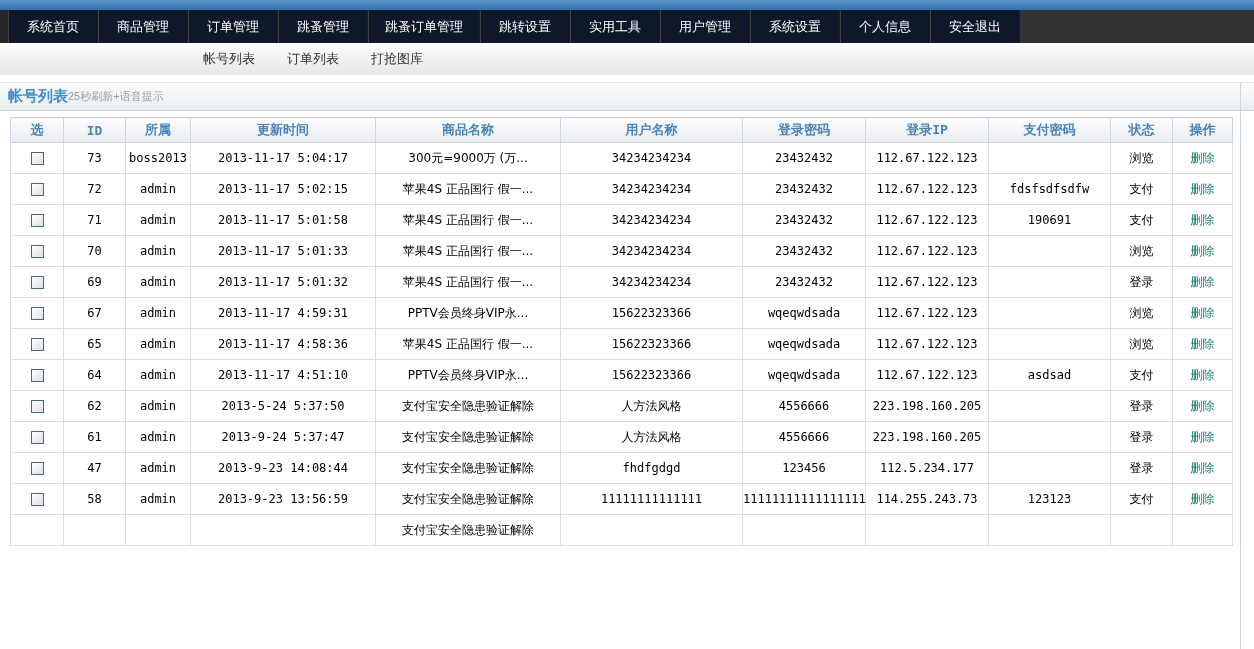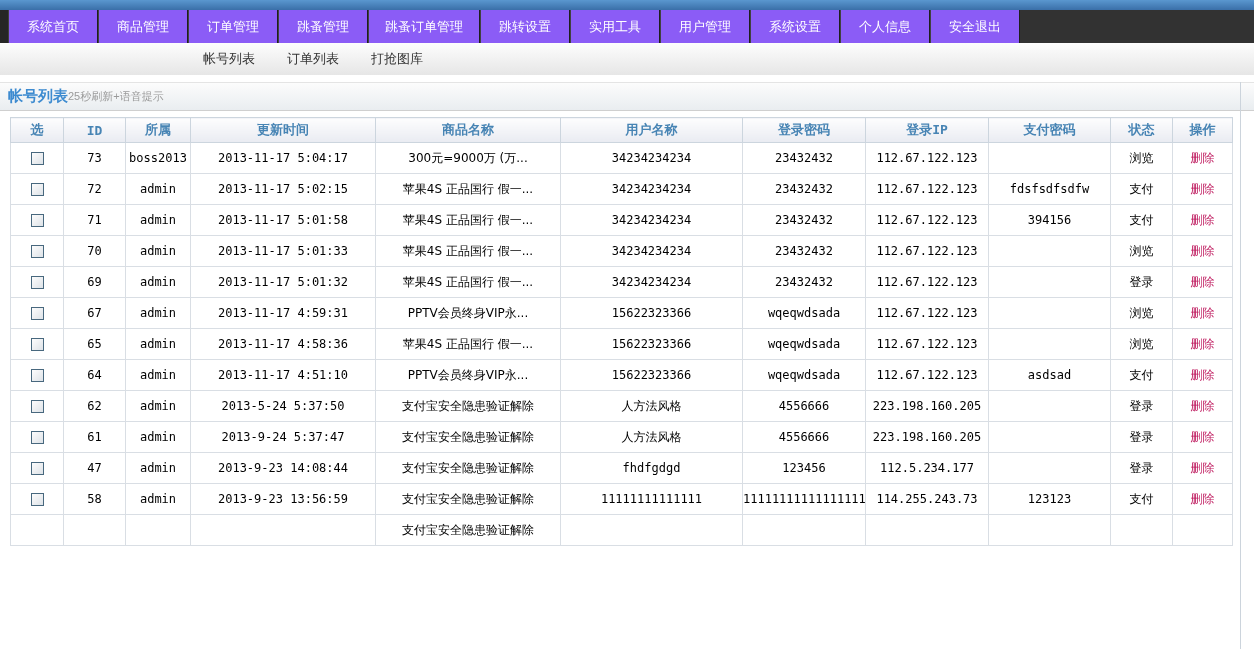--- a/index.html
+++ b/index.html
@@ -6,21 +6,21 @@
   html,body { width:1254px; height:649px; overflow:hidden; background:#fff;
               font-family:"Liberation Sans", sans-serif; }
 
   
   .topbar { height:10px; background:linear-gradient(#5a97cf,#3a6fa8); }
 
   
   .mainnav { height:33px; background:#2c2c2c; display:flex; align-items:stretch; }
   .mainnav .lead { width:8px; background:#262626; }
   .nav-item { width:90px; display:flex; align-items:center; justify-content:center;
-              color:#fff; font-size:13px; background:#8b5cf6;
+              color:#fff; font-size:13px; background:#0f172a;
               border-right:1px solid #1e1e1e; border-left:1px solid #414141;
               cursor:pointer; white-space:nowrap; }
   .nav-item.wide { width:112px; }
   .mainnav .tail { flex:1; background:#323232; }
 
   
   .subnav { height:32px; background:linear-gradient(#fdfdfd,#e6e6e6);
             display:flex; align-items:center; padding-left:203px; }
   .subnav-item { font-size:13px; color:#333; margin-right:32px; cursor:pointer;
                  white-space:nowrap; }
@@ -44,21 +44,21 @@
        color:#4784b4; font-size:13px; font-weight:bold;
        border:1px solid #ccd5de; white-space:nowrap; }
   td { height:31px; border:1px solid #d9dee4; text-align:center;
        font-size:12px; color:#000; white-space:nowrap; overflow:hidden;
        background:#fff; }
   td.product { font-family:"DejaVu Sans","Liberation Sans",sans-serif; }
   input[type=checkbox] { appearance:none; -webkit-appearance:none;
        width:13px; height:13px; border:1px solid #48687e;
        background:linear-gradient(135deg,#fdfdfd,#dde2e7);
        vertical-align:middle; cursor:pointer; }
-  .del-link { cursor:pointer; color:#be185d; }
+  .del-link { cursor:pointer; color:#0f766e; }
 
   
   .right-rule { position:absolute; left:1240px; top:82px; bottom:0; width:1px;
                 background:#ccd4dc; }
 </style>
 </head>
 <body>
 
 <div class="topbar"></div>
 
@@ -154,21 +154,21 @@
         </tr>
         <tr>
           <td><input type="checkbox" style=""></td>
           <td>71</td>
           <td>admin</td>
           <td>2013-11-17 5:01:58</td>
           <td class="product">苹果4S 正品国行 假一...</td>
           <td>34234234234</td>
           <td>23432432</td>
           <td>112.67.122.123</td>
-          <td>394156</td>
+          <td>190691</td>
           <td>支付</td>
           <td><span class="del-link">删除</span></td>
         </tr>
         <tr>
           <td><input type="checkbox" style=""></td>
           <td>70</td>
           <td>admin</td>
           <td>2013-11-17 5:01:33</td>
           <td class="product">苹果4S 正品国行 假一...</td>
           <td>34234234234</td>

